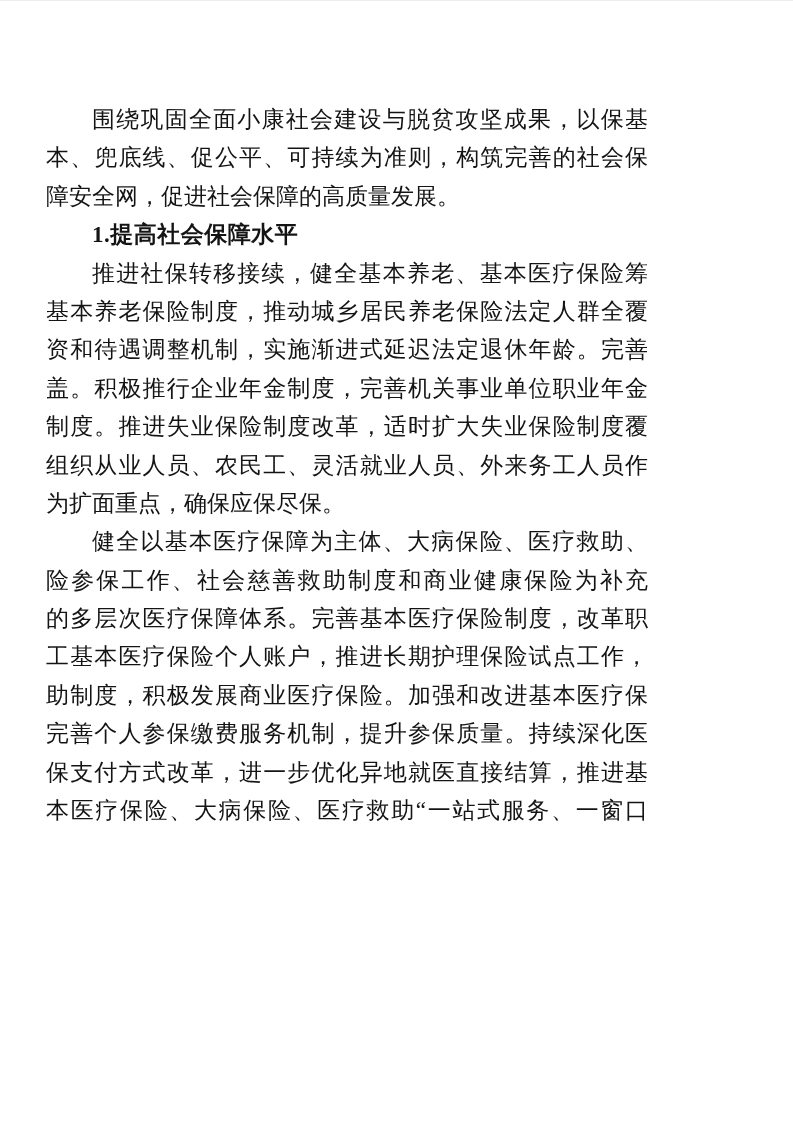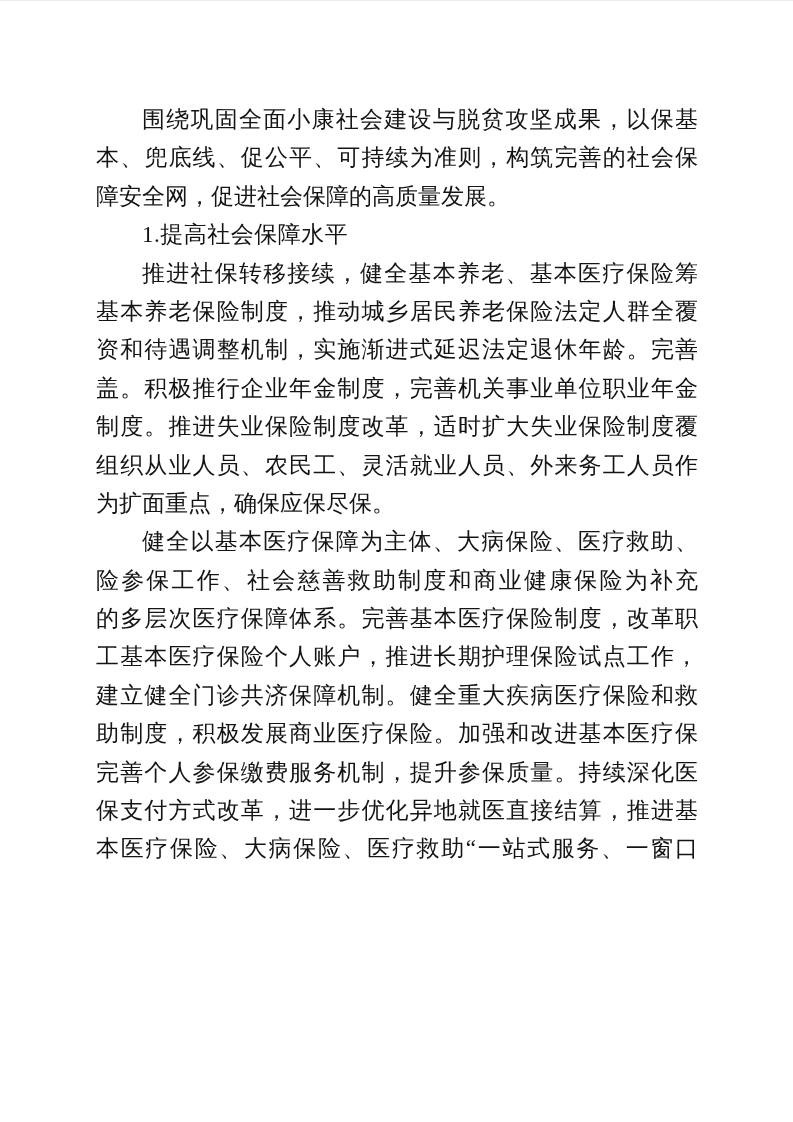--- a/index.html
+++ b/index.html
@@ -7,21 +7,21 @@
     padding: 0;
     background: #ffffff;
   }
   .page {
     position: relative;
     width: 793px;
     height: 1122px;
     margin: 0 auto;
     background: #ffffff;
     box-sizing: border-box;
-    padding: 100px 95px 0 96px;
+    padding: 100px 95px 0 46px;
     border-top: 1px solid #ededed;
     overflow: hidden;
     font-family: "Liberation Serif", "DejaVu Serif", serif;
     color: #141414;
   }
   .doc-body {
     width: 602px;
   }
   .line {
     font-size: 23px;
@@ -33,21 +33,21 @@
     overflow: visible;
     white-space: nowrap;
   }
   .line.first {
     text-indent: 2em;
   }
   .line.para-end {
     text-align-last: left;
   }
   .line.heading {
-    font-weight: 400;
+    font-weight: 700;
     text-indent: 2em;
     text-align-last: left;
     letter-spacing: 0.5px;
   }
 </style>
 </head>
 <body>
 
 <div class="page">
   <div class="doc-body">
@@ -59,19 +59,18 @@
       <div class="line">基本养老保险制度，推动城乡居民养老保险法定人群全覆</div>
       <div class="line">资和待遇调整机制，实施渐进式延迟法定退休年龄。完善</div>
       <div class="line">盖。积极推行企业年金制度，完善机关事业单位职业年金</div>
       <div class="line">制度。推进失业保险制度改革，适时扩大失业保险制度覆</div>
       <div class="line">组织从业人员、农民工、灵活就业人员、外来务工人员作</div>
       <div class="line para-end">为扩面重点，确保应保尽保。</div>
       <div class="line first">健全以基本医疗保障为主体、大病保险、医疗救助、</div>
       <div class="line">险参保工作、社会慈善救助制度和商业健康保险为补充</div>
       <div class="line">的多层次医疗保障体系。完善基本医疗保险制度，改革职</div>
       <div class="line">工基本医疗保险个人账户，推进长期护理保险试点工作，</div>
-      <div class="line">建立健全门诊共济保障机制。健全重大疾病医疗保险和救</div>
       <div class="line">助制度，积极发展商业医疗保险。加强和改进基本医疗保</div>
       <div class="line">完善个人参保缴费服务机制，提升参保质量。持续深化医</div>
       <div class="line">保支付方式改革，进一步优化异地就医直接结算，推进基</div>
       <div class="line">本医疗保险、大病保险、医疗救助“一站式服务、一窗口</div>
     </div>
 </div>
 
 </body></html>

